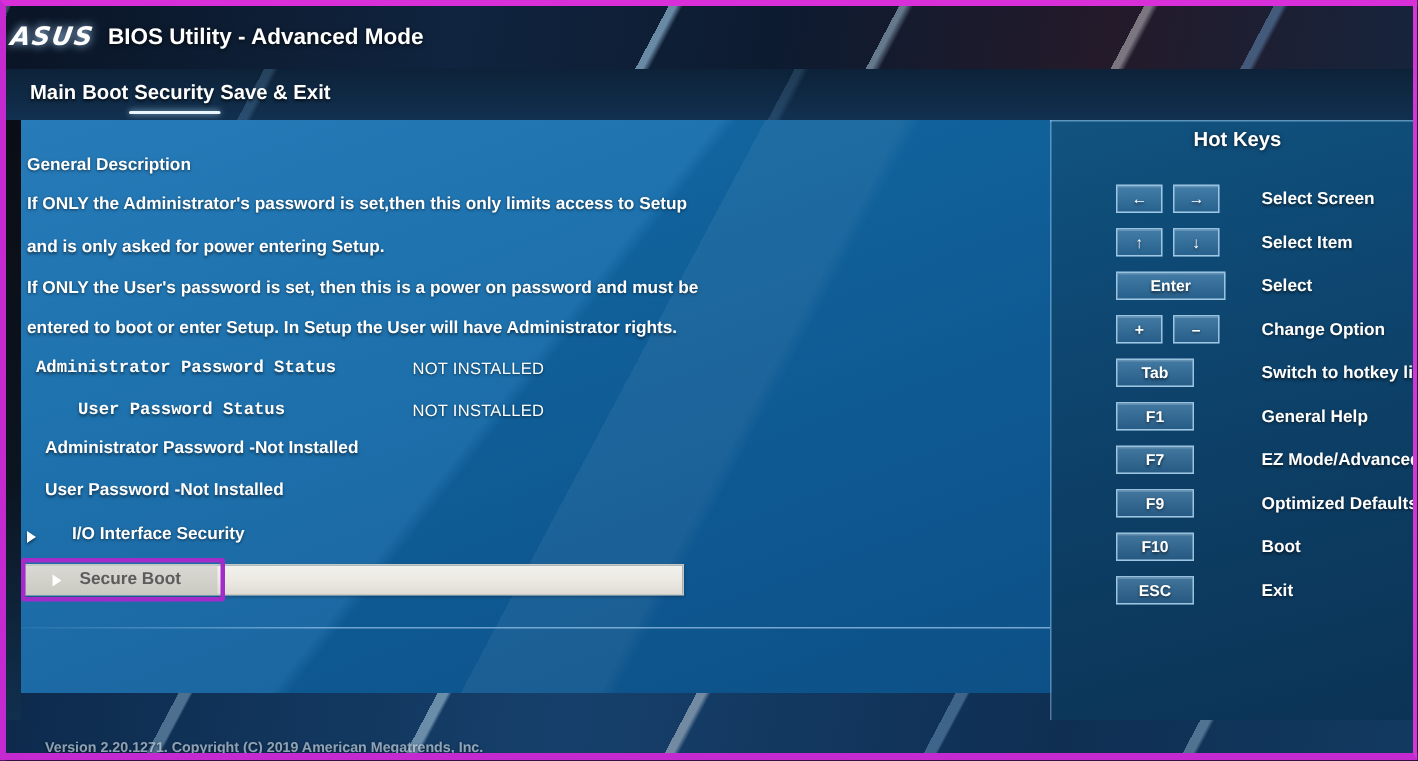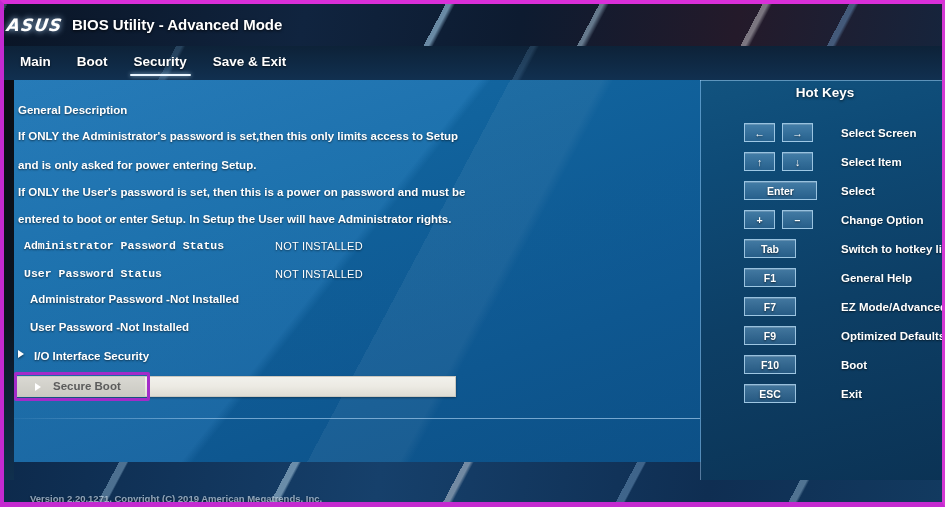--- a/index.html
+++ b/index.html
@@ -61,21 +61,21 @@
     position:absolute; left:0; top:42px; width:100%; height:34px;
     background:linear-gradient(180deg,#0d2238 0%, #113050 100%);
     overflow:hidden;
   }
   .tabbar:before{
     content:""; position:absolute; inset:0;
     background:
       linear-gradient(118deg, transparent 0 18%, rgba(150,210,255,.18) 18% 18.6%, transparent 19% 100%),
       linear-gradient(118deg, transparent 0 55%, rgba(150,210,255,.14) 55% 55.5%, transparent 56% 100%);
   }
-  .tabs{ position:absolute; left:14px; top:0; display:flex; gap:22px; z-index:3; }
+  .tabs{ position:absolute; left:14px; top:0; display:flex; z-index:3; }
   .tab{
     position:relative; color:#fff; font-size:13.5px; font-weight:bold;
     padding:8px 2px 10px; cursor:pointer; white-space:nowrap;
     text-shadow:0 1px 2px rgba(0,0,0,.7);
   }
   .tab.active:after{
     content:""; position:absolute; left:-2px; right:-2px; bottom:3px;
     height:2px; background:#eaf6ff; border-radius:1px;
     box-shadow:0 0 4px rgba(200,235,255,.8);
   }
@@ -123,28 +123,28 @@
   .desc-head{ position:absolute; left:14px; top:24px; font-size:11.5px; font-weight:bold; }
   .desc-l1{ position:absolute; left:14px; top:50px; font-size:11.5px; font-weight:bold; }
   .desc-l2{ position:absolute; left:14px; top:79px; font-size:11.5px; font-weight:bold; }
   .desc-l3{ position:absolute; left:14px; top:106px; font-size:11.5px; font-weight:bold; }
   .desc-l4{ position:absolute; left:14px; top:133px; font-size:11.5px; font-weight:bold; }
 
   .row{ position:absolute; left:20px; font-size:11.5px; font-weight:bold;font-family:Liberation Mono, monospace; }
   .rowval{ position:absolute; left:271px; font-size:11px; font-weight:normal; letter-spacing:.2px; }
 
   .r1{ top:159px; } .r1v{ top:160px; }
-  .r2{ top:187px; } .r2v{ top:188px; }
+  .r2{ top:187px;margin-left:28px; } .r2v{ top:188px; }
   .r3{ position:absolute; left:26px; top:213px; font-size:11.5px; font-weight:bold; }
   .r4{ position:absolute; left:26px; top:241px; font-size:11.5px; font-weight:bold; }
 
   
   .sub{
     position:absolute; left:14px; font-size:11.5px; font-weight:bold;
-    display:flex; align-items:flex-start; gap:10px; cursor:pointer;
+    display:flex; align-items:flex-end; gap:24px; cursor:pointer;
   }
   .tri{
     width:0;height:0;border-left:6px solid #ffffff;
     border-top:4px solid transparent;border-bottom:4px solid transparent;
     filter:drop-shadow(0 1px 1px rgba(0,0,0,.6));
   }
   .sub-io{ top:270px; }
 
   
   .sel-bar{

